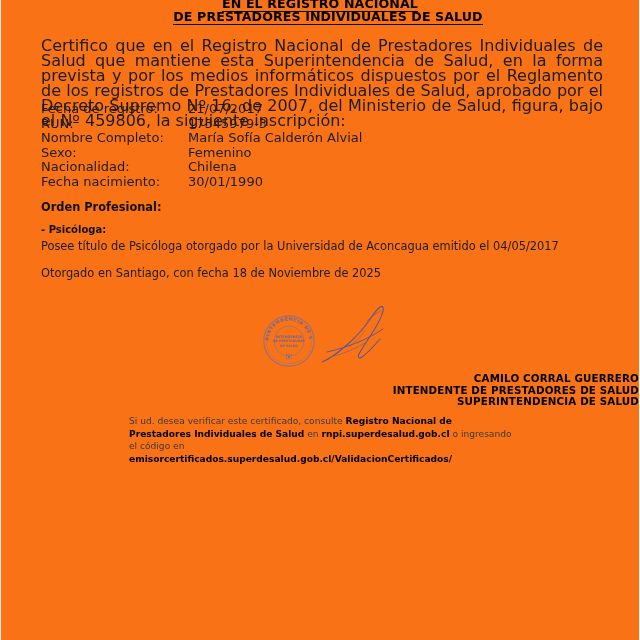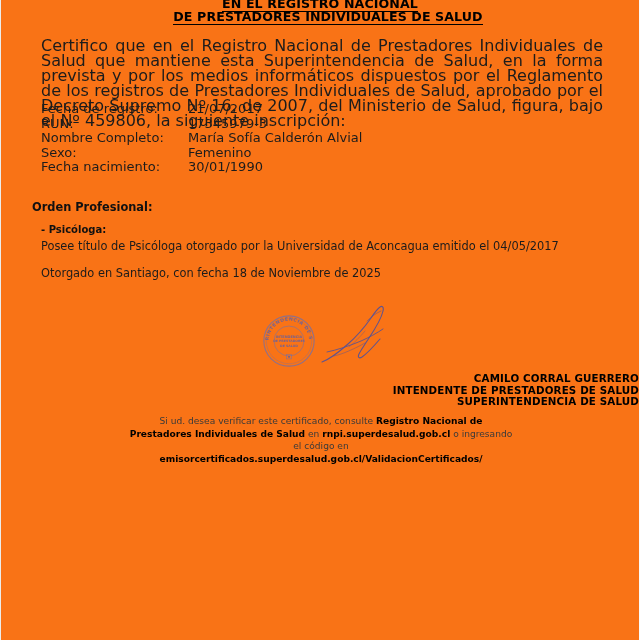--- a/index.html
+++ b/index.html
@@ -79,21 +79,21 @@
     vertical-align: top;
     white-space: nowrap;
     color: #1c1c1c;
   }
   .fields td.k { width: 147px; }
   .fields td.v { padding-left: 0px; }
 
   
   .orden-heading {
     position: absolute;
-    left: 31px;
+    left: 40px;
     top: 200px;
     font-size: 11.4px;
     font-weight: bold;
     color: #111;
   }
   .orden-item {
     position: absolute;
     left: 40px;
     top: 224px;
     font-size: 10px;
@@ -152,21 +152,21 @@
     letter-spacing: 0.15px;
     color: #000;
   }
 
   
   .footer {
     position: absolute;
     left: 128px;
     top: 415px;
     width: 384px;
-    text-align: center;
+    text-align: left;
     font-size: 9.1px;
     line-height: 12.6px;
     color: #3a3a3a;
   }
   .footer b { color: #000; }
 </style>
 </head>
 <body>
 
 <div id="page">
@@ -190,20 +190,24 @@
         <td class="k">RUN:</td>
         <td class="v">17345979-3</td>
       </tr>
       <tr>
         <td class="k">Nombre Completo:</td>
         <td class="v">María Sofía Calderón Alvial</td>
       </tr>
       <tr>
         <td class="k">Sexo:</td>
         <td class="v">Femenino</td>
+      </tr>
+      <tr>
+        <td class="k">Nacionalidad:</td>
+        <td class="v">Chilena</td>
       </tr>
       <tr>
         <td class="k">Fecha nacimiento:</td>
         <td class="v">30/01/1990</td>
       </tr>
     </tbody>
   </table>
 
   <div class="orden-heading">Orden Profesional:</div>
   <div class="orden-item">- Psicóloga:</div>

